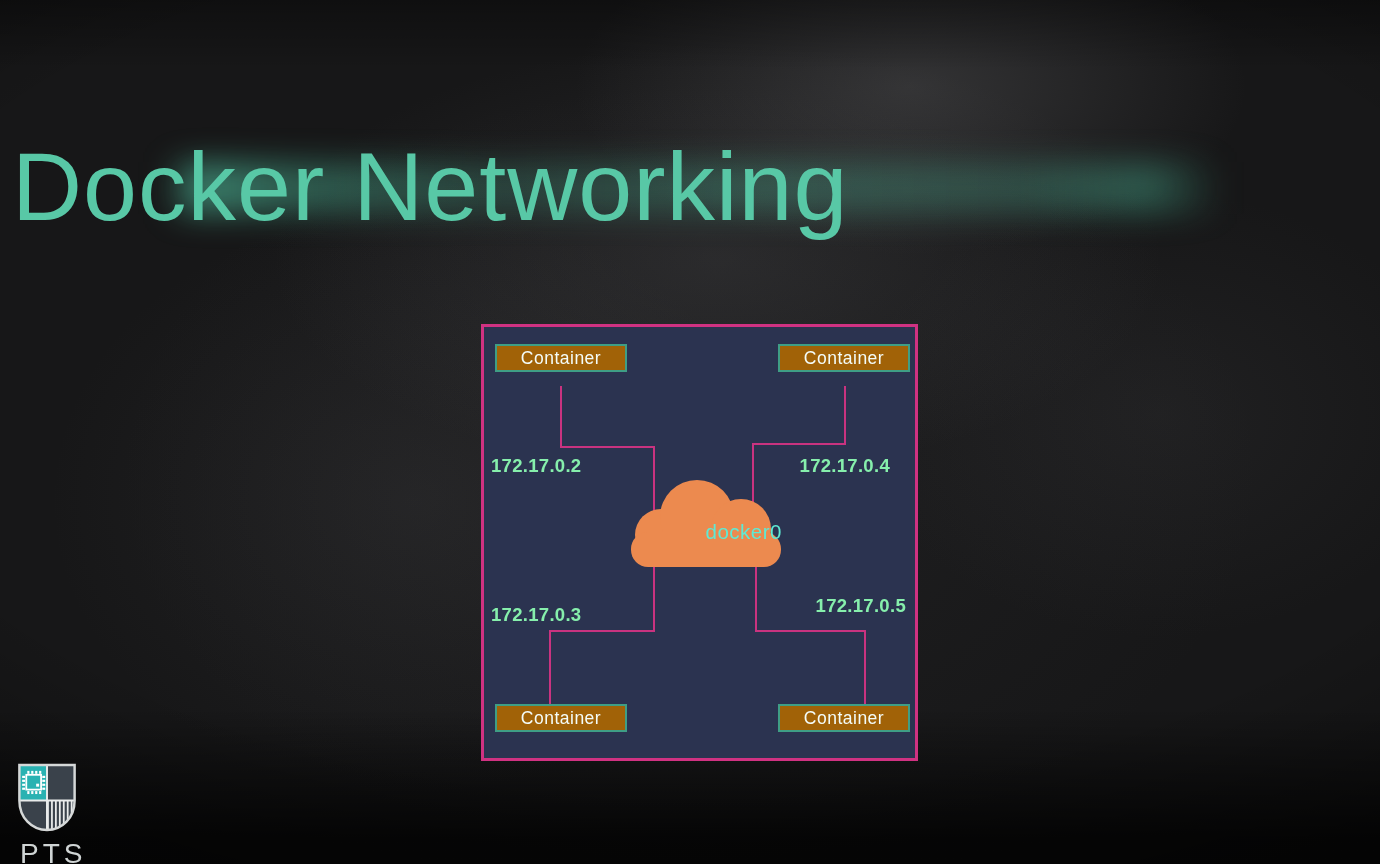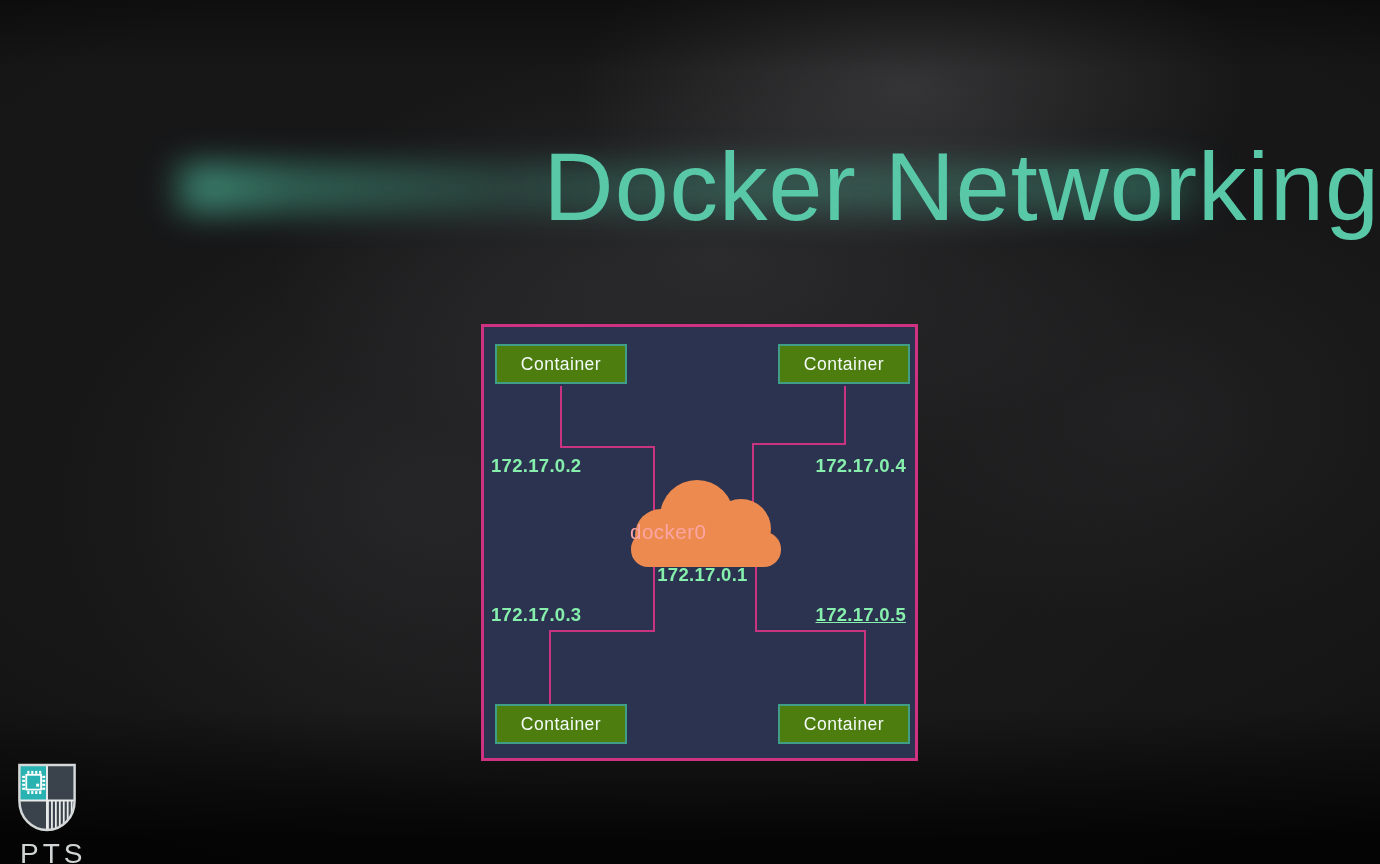--- a/index.html
+++ b/index.html
@@ -34,62 +34,62 @@
     background: linear-gradient(90deg,
       rgba(79,191,158,0) 0%, rgba(79,191,158,0.62) 3%, rgba(79,191,158,0.42) 12%,
       rgba(79,191,158,0.22) 32%, rgba(79,191,158,0.30) 55%, rgba(79,191,158,0.26) 80%,
       rgba(79,191,158,0.38) 93%, rgba(79,191,158,0) 100%);
     filter: blur(15px);
     z-index: 1;
   }
   .title {
     position: absolute; left: 0; top: 131px; width: 100%;
     padding-left: 12px;
-    text-align: right;
+    text-align: left;
     font-size: 97px; font-weight: 400; letter-spacing: 1px;
     color: #58c8a6;
     z-index: 2;
   }
 
   
   .diagram {
     position: absolute; left: 481px; top: 324px; width: 437px; height: 437px;
     background: #2b3350;
     border: 3px solid #d03282;
     z-index: 2;
   }
   .lines { position: absolute; left: 0; top: 0; z-index: 1; }
   .container-box {
-    position: absolute; width: 132px; height: 40px;
-    background: #4d7c0f; border: 2px solid #3f9e85;
+    position: absolute; width: 132px; height: 28px;
+    background: #a16207; border: 2px solid #3f9e85;
     display: flex; align-items: center; justify-content: center;
     color: #f4fcf9; font-size: 17.5px; letter-spacing: 0.5px;
     z-index: 3;
   }
   .pos-tl { left: 11px;  top: 17px; }
   .pos-tr { left: 294px; top: 17px; }
   .pos-bl { left: 11px;  top: 377px; }
   .pos-br { left: 294px; top: 377px; }
 
   .cloud { position: absolute; left: 146px; top: 151px; width: 152px; height: 90px; z-index: 2; }
   .cloud svg { position: absolute; inset: 0; }
   .cloud-label {
     position: absolute; left: 0; right: 0; top: 42px;
-    text-align: left; color: #fca5a5; font-size: 20.5px; letter-spacing: 0.5px;
+    text-align: right; color: #5eead4; font-size: 20.5px; letter-spacing: 0.5px;
     z-index: 2;
   }
 
   .ip {
     position: absolute; color: #86efac; font-size: 18.5px; font-weight: 600;
     letter-spacing: 0.3px; z-index: 4; white-space: nowrap;
   }
   .ip-tl { left: 7px;  top: 128px; }
-  .ip-tr { right: 9px; top: 128px; text-align: right; }
+  .ip-tr { right: 25px; top: 128px; text-align: right; }
   .ip-bl { left: 7px;  top: 277px; text-align: center; }
-  .ip-br { right: 9px; top: 277px; text-align: right; text-decoration: underline; }
+  .ip-br { right: 9px; top: 268px; text-align: right; }
   .ip-bridge { left: 0; right: 0; top: 237px; text-align: center; padding-left: 6px; }
 
   
   .logo { position: absolute; left: 16px; top: 762px; width: 64px; z-index: 3; }
   .logo-text {
     margin-top: 1px; padding-left: 4px;
     color: #cfd4d4; font-size: 28px; letter-spacing: 4px; font-weight: 400;
   }
 </style>
 </head>
@@ -131,21 +131,20 @@
           <rect x="1" y="54" width="150" height="35" rx="17"></rect>
         </g>
       </svg>
       <span class="cloud-label">docker0</span>
     </div>
 
     <div class="ip ip-tl">172.17.0.2</div>
     <div class="ip ip-tr">172.17.0.4</div>
     <div class="ip ip-bl">172.17.0.3</div>
     <div class="ip ip-br">172.17.0.5</div>
-    <div class="ip ip-bridge">172.17.0.1</div>
   </div>
 
   <div class="logo">
     <svg width="62" height="71" viewBox="0 0 62 72">
       <defs>
         <clipPath id="shieldclip">
           <path d="M3,3 H59 V39 C59,56.5 46.5,69 31,69 C15.5,69 3,56.5 3,39 Z"></path>
         </clipPath>
       </defs>
       <g clip-path="url(#shieldclip)">

